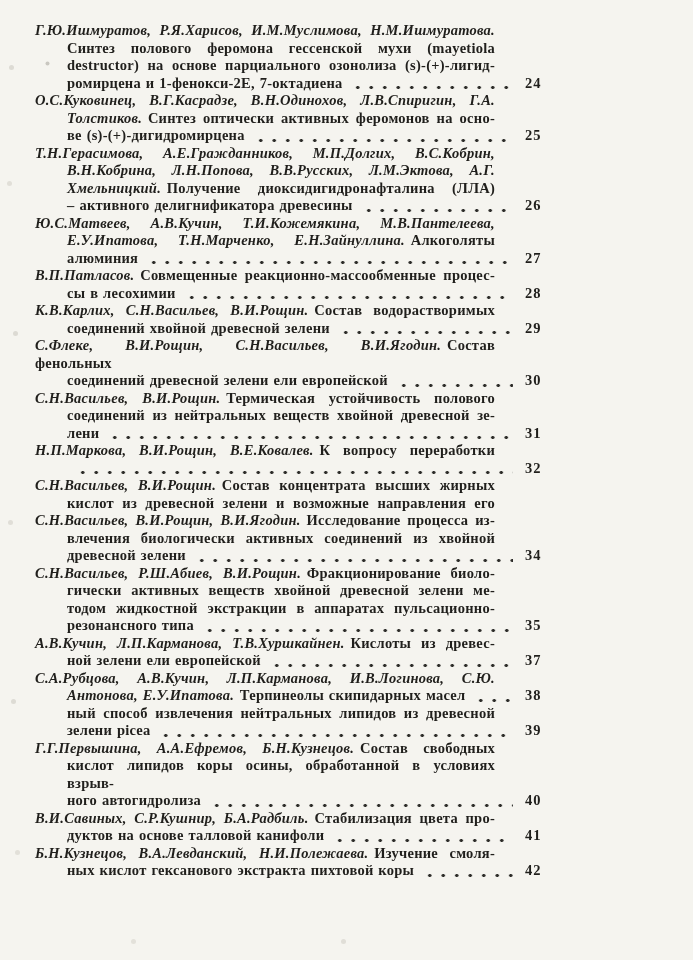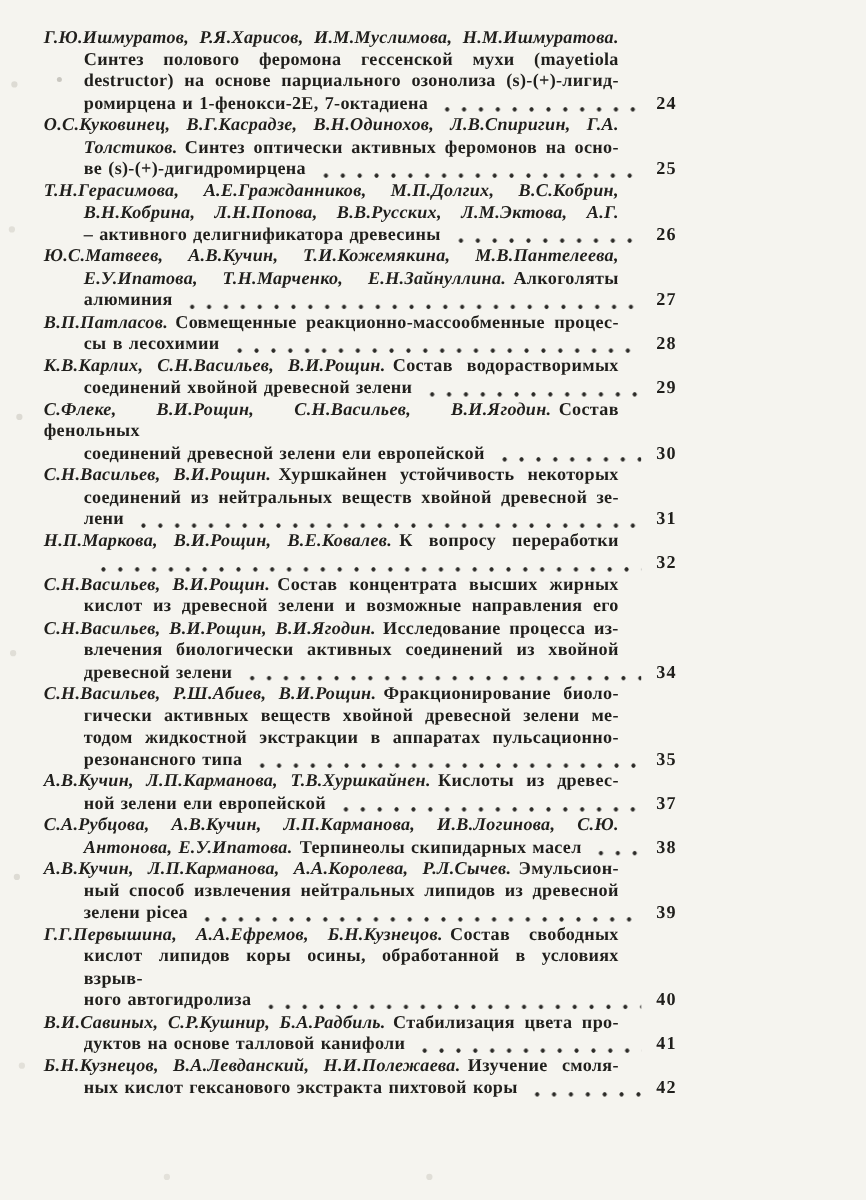--- a/index.html
+++ b/index.html
@@ -99,20 +99,21 @@
         <div class="line"><span class="authors gap">Толстиков.</span><span class="txt">Синтез оптически активных феромонов на осно-</span></div>
         <div class="line last">
           <span class="txt">ве (s)-(+)-дигидромирцена</span>
           <span class="dotfill"></span>
           <span class="pagenum">25</span>
         </div>
       </div>
       <div class="entry">
         <div class="line first"><span class="authors">Т.Н.Герасимова, А.Е.Гражданников, М.П.Долгих, В.С.Кобрин,</span></div>
         <div class="line"><span class="authors">В.Н.Кобрина, Л.Н.Попова, В.В.Русских, Л.М.Эктова, А.Г.</span></div>
+        <div class="line"><span class="authors gap">Хмельницкий.</span><span class="txt">Получение диоксидигидронафталина (ЛЛА)</span></div>
         <div class="line last">
           <span class="txt">– активного делигнификатора древесины</span>
           <span class="dotfill"></span>
           <span class="pagenum">26</span>
         </div>
       </div>
       <div class="entry">
         <div class="line first"><span class="authors">Ю.С.Матвеев, А.В.Кучин, Т.И.Кожемякина, М.В.Пантелеева,</span></div>
         <div class="line"><span class="authors gap">Е.У.Ипатова, Т.Н.Марченко, Е.Н.Зайнуллина.</span><span class="txt">Алкоголяты</span></div>
         <div class="line last">
@@ -139,21 +140,21 @@
       </div>
       <div class="entry">
         <div class="line first"><span class="authors gap">С.Флеке, В.И.Рощин, С.Н.Васильев, В.И.Ягодин.</span><span class="txt">Состав фенольных</span></div>
         <div class="line last">
           <span class="txt">соединений древесной зелени ели европейской</span>
           <span class="dotfill"></span>
           <span class="pagenum">30</span>
         </div>
       </div>
       <div class="entry">
-        <div class="line first"><span class="authors gap">С.Н.Васильев, В.И.Рощин.</span><span class="txt">Хуршкайнен устойчивость некоторых</span></div>
+        <div class="line first"><span class="authors gap">С.Н.Васильев, В.И.Рощин.</span><span class="txt">Термическая устойчивость полового</span></div>
         <div class="line"><span class="txt">соединений из нейтральных веществ хвойной древесной зе-</span></div>
         <div class="line last">
           <span class="txt">лени</span>
           <span class="dotfill"></span>
           <span class="pagenum">31</span>
         </div>
       </div>
       <div class="entry">
         <div class="line first"><span class="authors gap">Н.П.Маркова, В.И.Рощин, В.Е.Ковалев.</span><span class="txt">К вопросу переработки</span></div>
         <div class="line last">
@@ -195,21 +196,20 @@
       <div class="entry">
         <div class="line first"><span class="authors">С.А.Рубцова, А.В.Кучин, Л.П.Карманова, И.В.Логинова, С.Ю.</span></div>
         <div class="line last">
           <span class="authors gap">Антонова, Е.У.Ипатова.</span>
           <span class="txt">Терпинеолы скипидарных масел</span>
           <span class="dotfill"></span>
           <span class="pagenum">38</span>
         </div>
       </div>
       <div class="entry">
-        <div class="line first"><span class="authors gap">А.В.Кучин, Л.П.Карманова, А.А.Королева, Р.Л.Сычев.</span><span class="txt">Эмульсион-</span></div>
         <div class="line"><span class="txt">ный способ извлечения нейтральных липидов из древесной</span></div>
         <div class="line last">
           <span class="txt">зелени picea</span>
           <span class="dotfill"></span>
           <span class="pagenum">39</span>
         </div>
       </div>
       <div class="entry">
         <div class="line first"><span class="authors gap">Г.Г.Первышина, А.А.Ефремов, Б.Н.Кузнецов.</span><span class="txt">Состав свободных</span></div>
         <div class="line"><span class="txt">кислот липидов коры осины, обработанной в условиях взрыв-</span></div>

